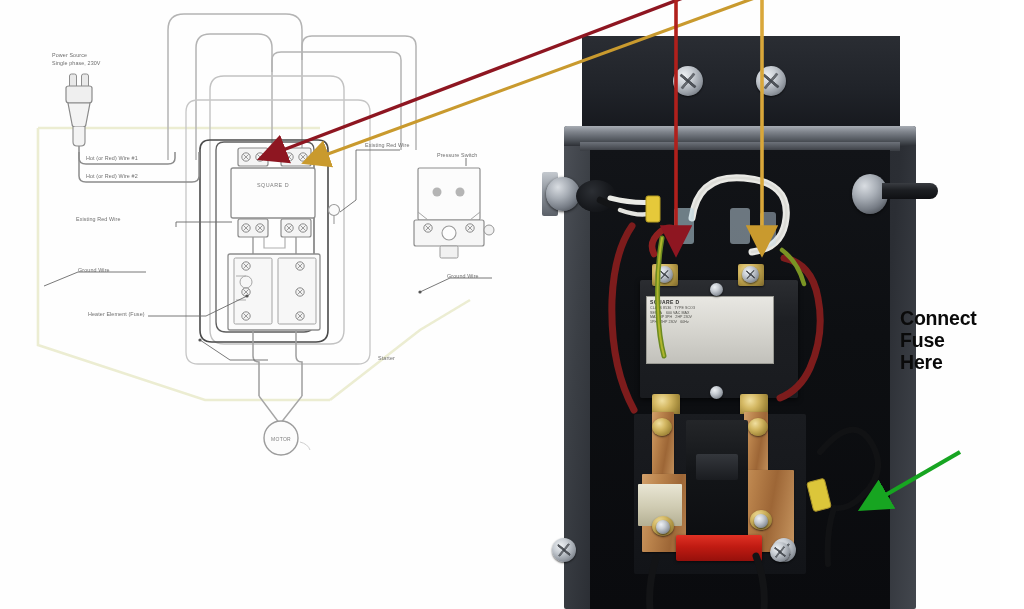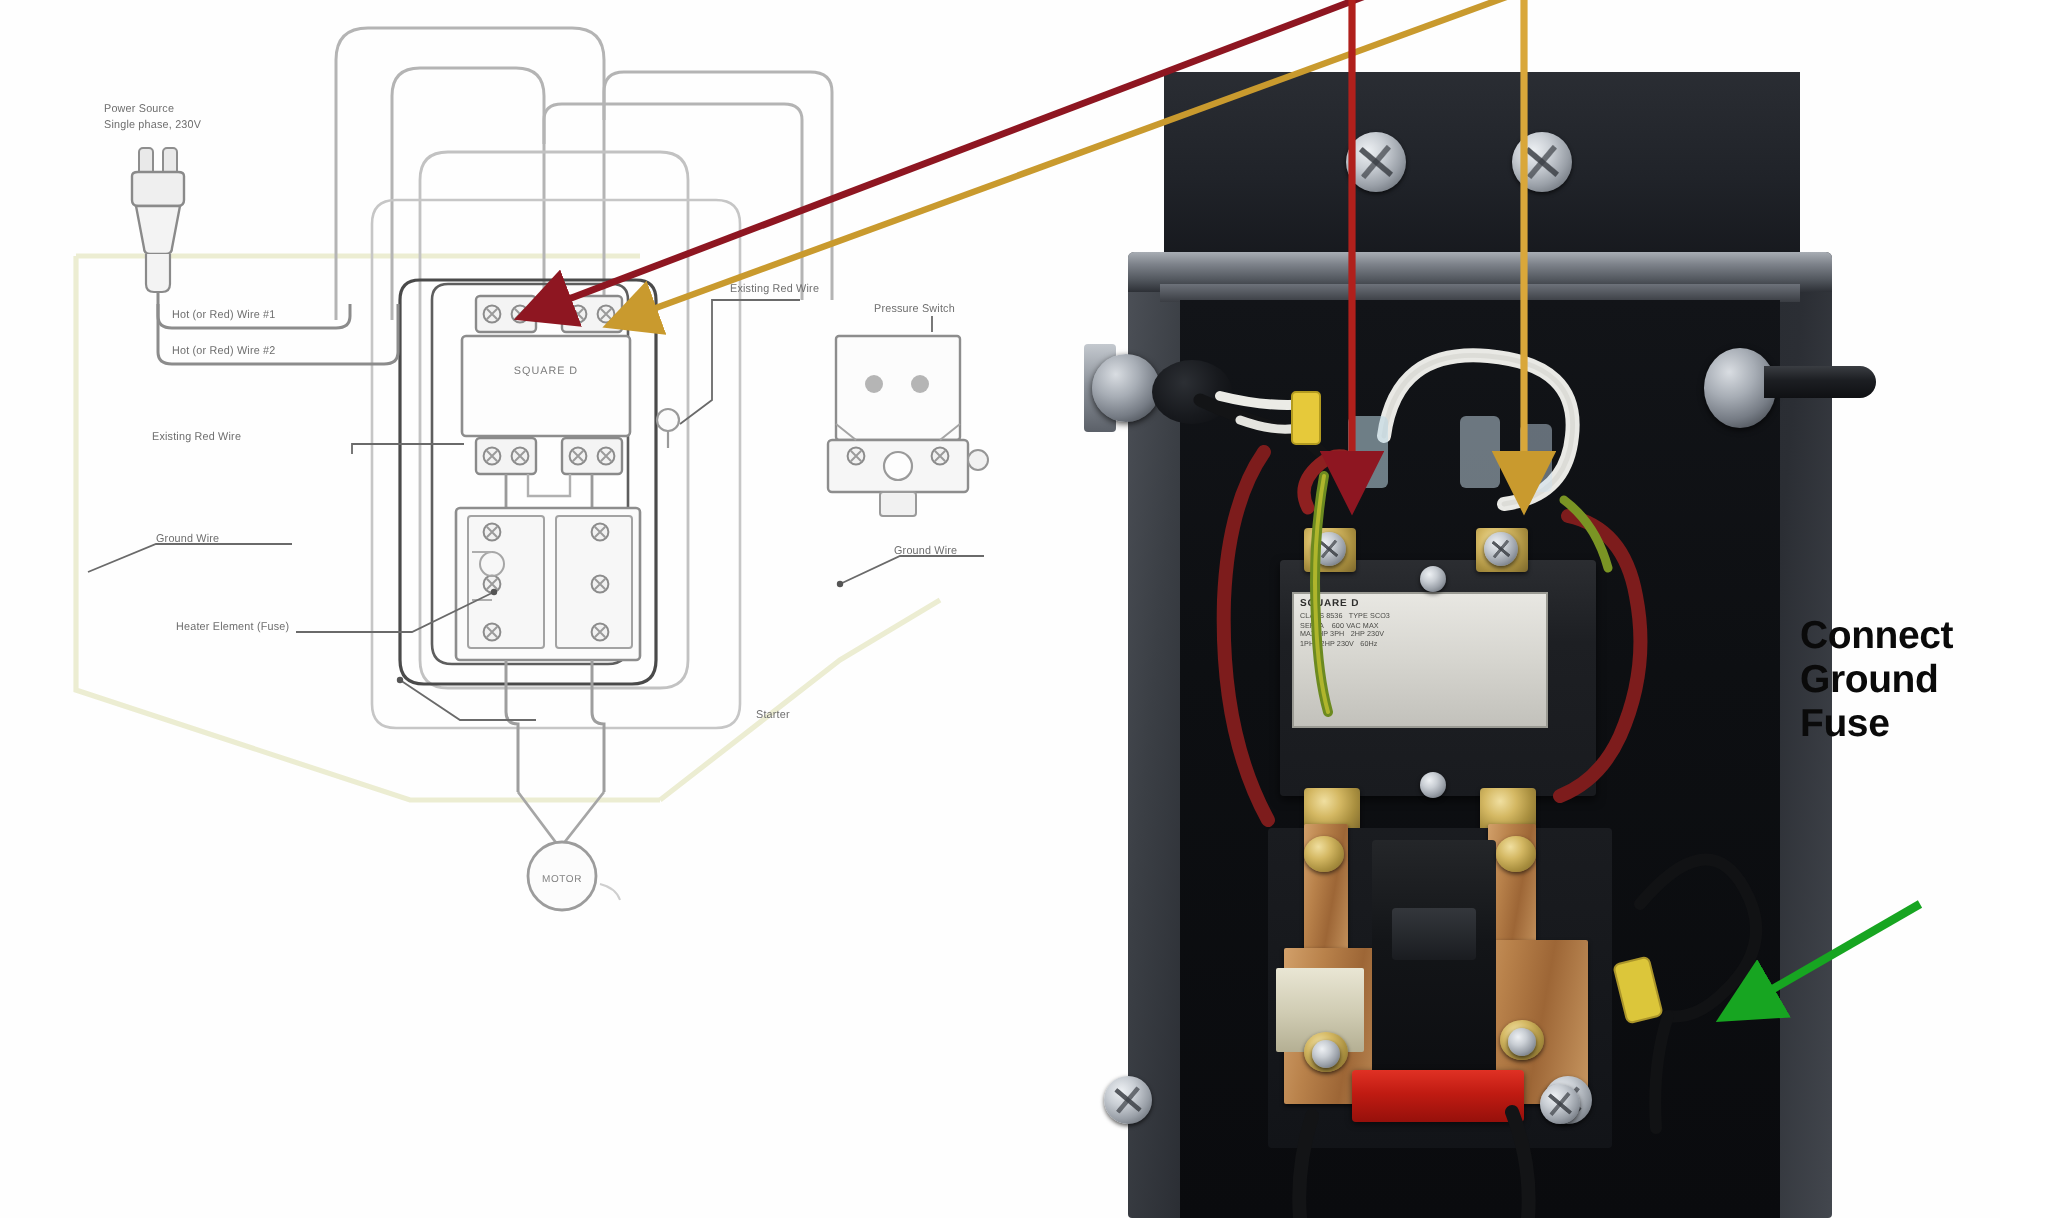--- a/index.html
+++ b/index.html
@@ -386,22 +386,22 @@
 
       <rect x="276" y="458" width="18" height="30" rx="3" fill="#dcc63a" stroke="#ab952a" stroke-width="1" transform="rotate(-14 285 473)"></rect>
 
       <path d="M122,536 q-8,26 -6,51" fill="none" stroke="#131416" stroke-width="7" stroke-linecap="round"></path>
       <path d="M222,534 q10,26 8,53" fill="none" stroke="#131416" stroke-width="7" stroke-linecap="round"></path>
     </svg>
   </div>
 
   <div id="callout">
     <div>Connect</div>
-    <div>Ground</div>
     <div>Fuse</div>
+    <div>Here</div>
   </div>
 
   <svg id="arrows" viewBox="0 0 1024 609">
     <defs>
       <marker id="ah-red" markerWidth="9" markerHeight="9" refX="7.4" refY="4.5" orient="auto">
         <path d="M0,0 L9,4.5 L0,9 Z" fill="#8e1621"></path>
       </marker>
       <marker id="ah-gold" markerWidth="9" markerHeight="9" refX="7.4" refY="4.5" orient="auto">
         <path d="M0,0 L9,4.5 L0,9 Z" fill="#c99a2e"></path>
       </marker>

